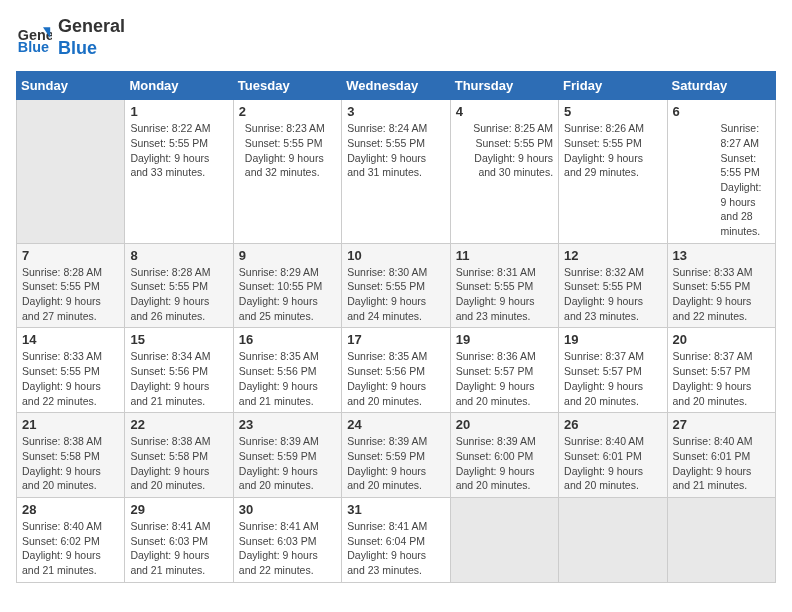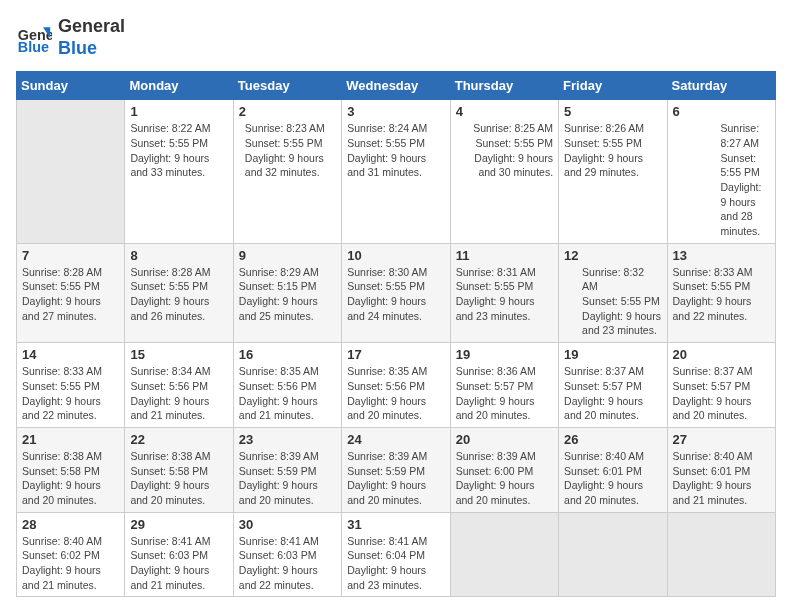--- a/index.html
+++ b/index.html
@@ -166,41 +166,41 @@
         <td>
           <span class="day-number">8</span>
           <div class="day-info" style="white-space: pre-line;">Sunrise: 8:28 AM
 Sunset: 5:55 PM
 Daylight: 9 hours
 and 26 minutes.</div>
         </td>
         <td>
           <span class="day-number">9</span>
           <div class="day-info" style="white-space: pre-line;">Sunrise: 8:29 AM
-Sunset: 5:15 PM
+Sunset: 10:55 PM
 Daylight: 9 hours
 and 25 minutes.</div>
         </td>
         <td>
           <span class="day-number">10</span>
           <div class="day-info" style="white-space: pre-line;">Sunrise: 8:30 AM
 Sunset: 5:55 PM
 Daylight: 9 hours
 and 24 minutes.</div>
         </td>
         <td>
           <span class="day-number">11</span>
           <div class="day-info" style="white-space: pre-line;">Sunrise: 8:31 AM
 Sunset: 5:55 PM
 Daylight: 9 hours
 and 23 minutes.</div>
         </td>
         <td>
           <span class="day-number">12</span>
-          <div class="day-info" style="white-space: pre-line; margin-left: 18px;">Sunrise: 8:32 AM
+          <div class="day-info" style="white-space: pre-line;">Sunrise: 8:32 AM
 Sunset: 5:55 PM
 Daylight: 9 hours
 and 23 minutes.</div>
         </td>
         <td>
           <span class="day-number">13</span>
           <div class="day-info" style="white-space: pre-line;">Sunrise: 8:33 AM
 Sunset: 5:55 PM
 Daylight: 9 hours
 and 22 minutes.</div>

